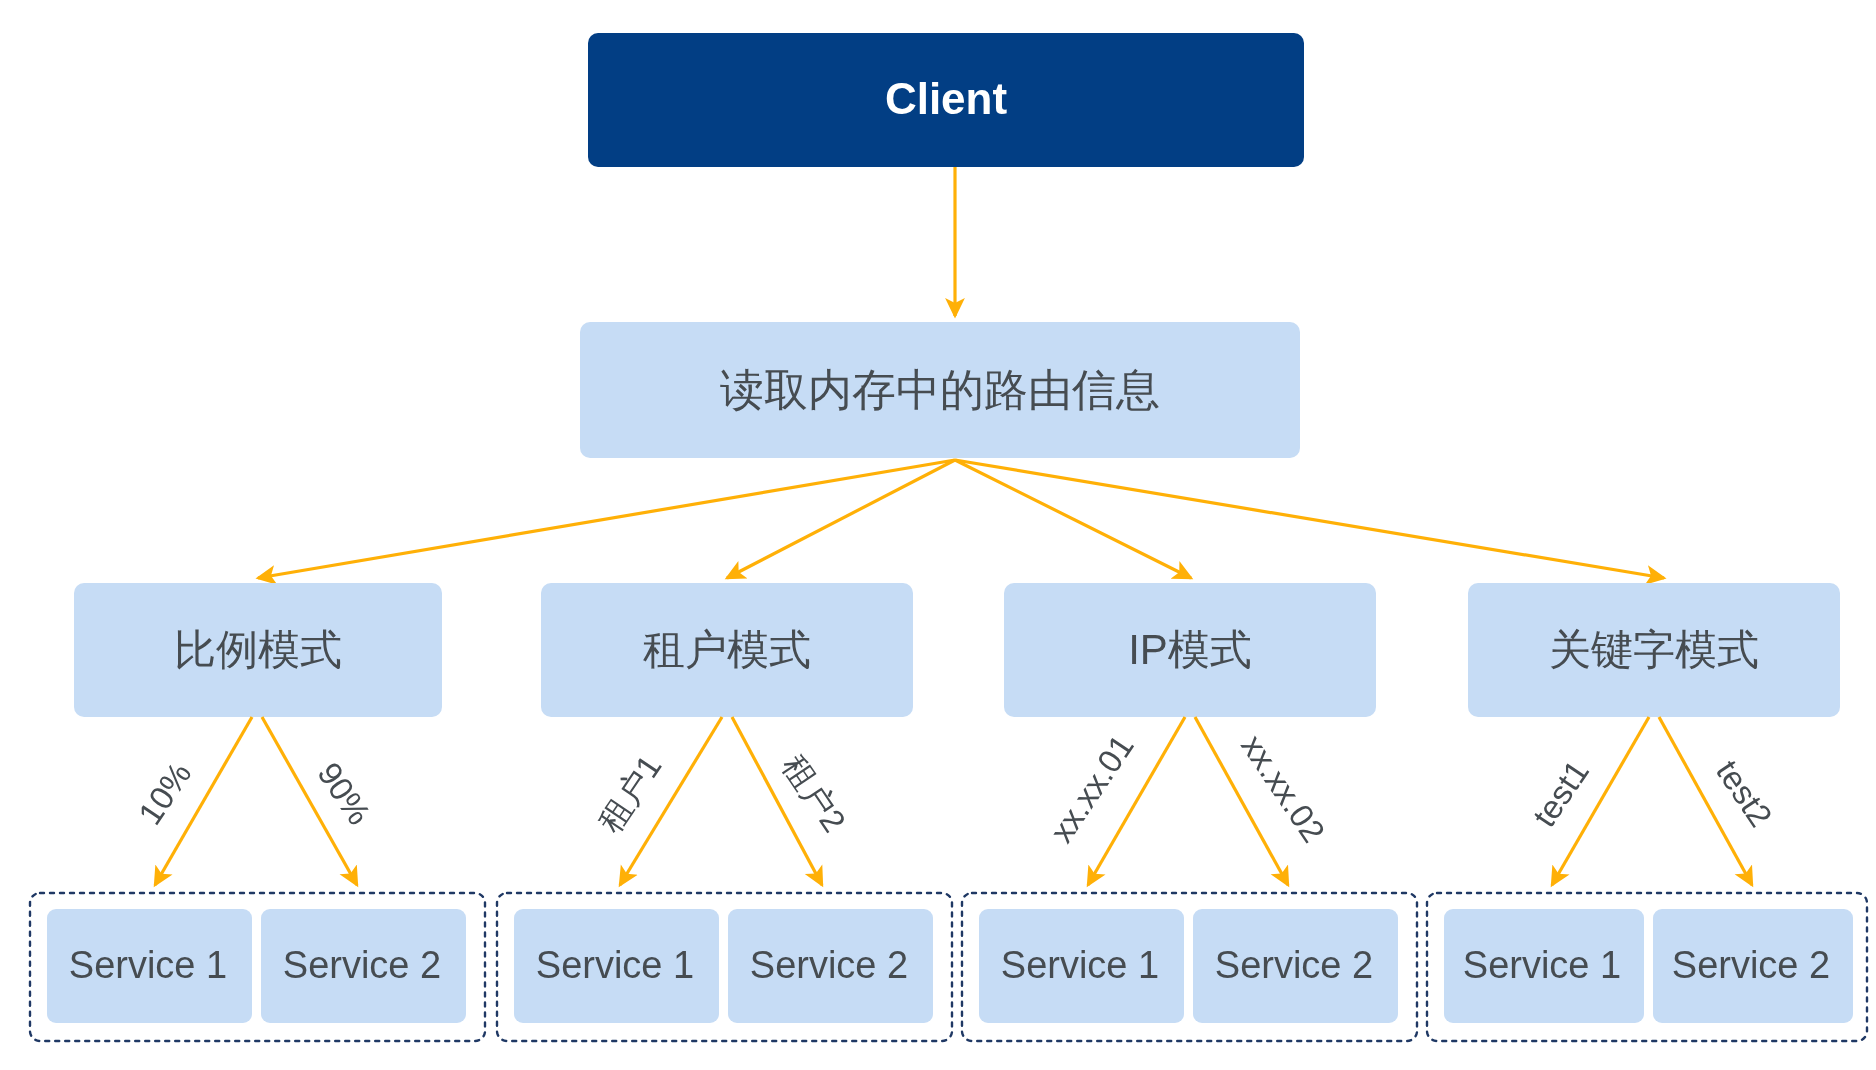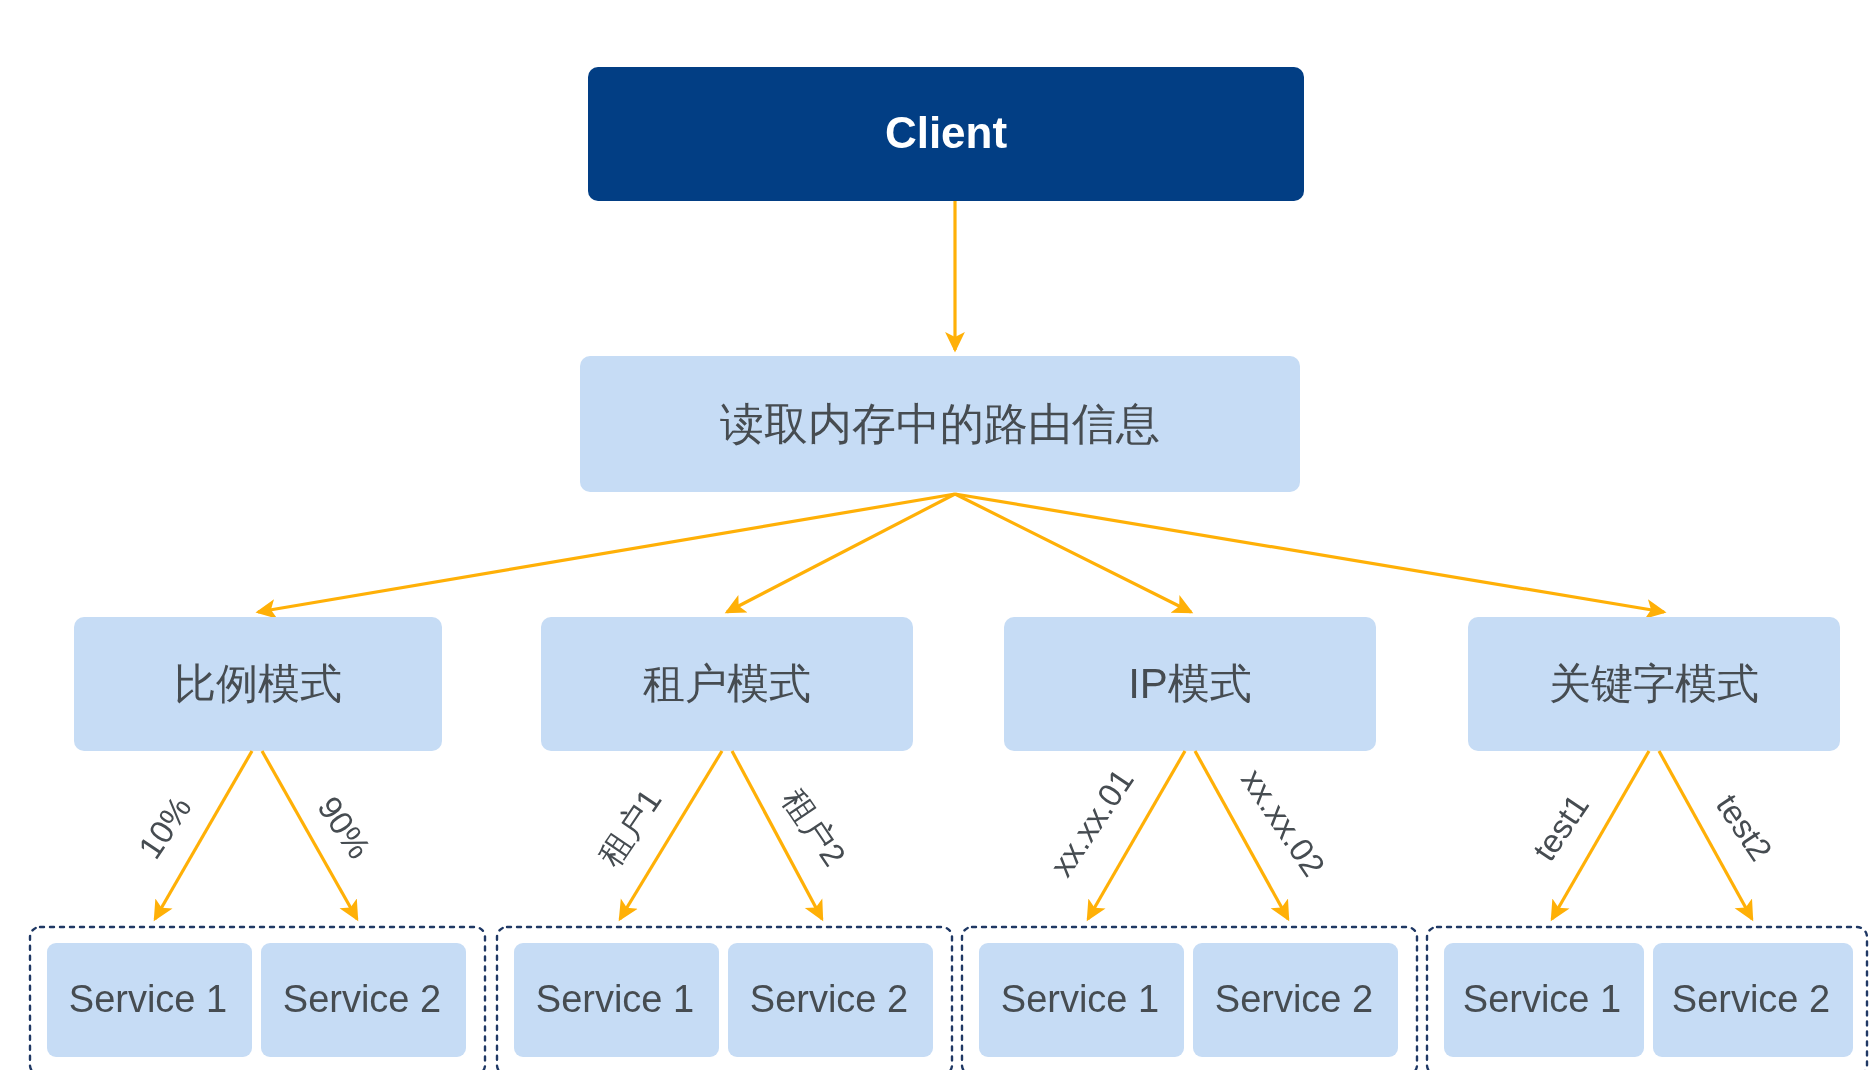--- a/index.html
+++ b/index.html
@@ -10,21 +10,20 @@
   body {
     width: 1876px;
     height: 1070px;
     font-family: "Liberation Sans", "DejaVu Sans", sans-serif;
     overflow: hidden;
   }
   #diagram-root {
     position: relative;
     width: 1876px;
     height: 792px;
-    margin-top: 34px;
   }
   svg.diagram {
     display: block;
     width: 1876px;
     height: 1070px;
   }
   .node-label {
     font-family: "Liberation Sans", "DejaVu Sans", sans-serif;
     fill: #464c51;
     text-anchor: middle;

